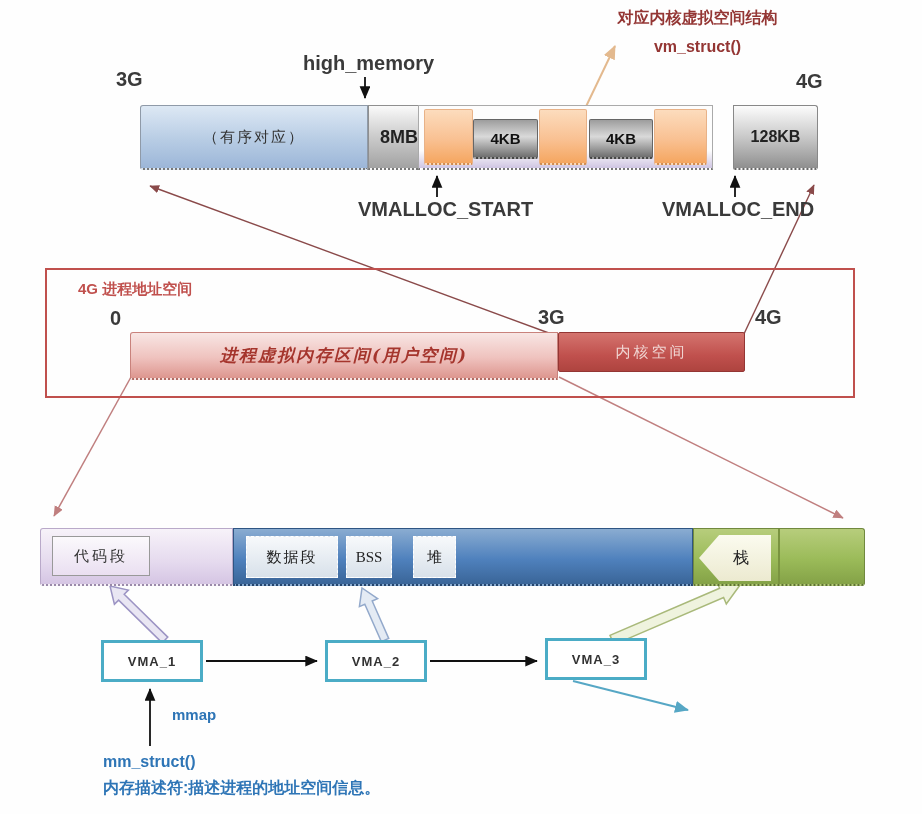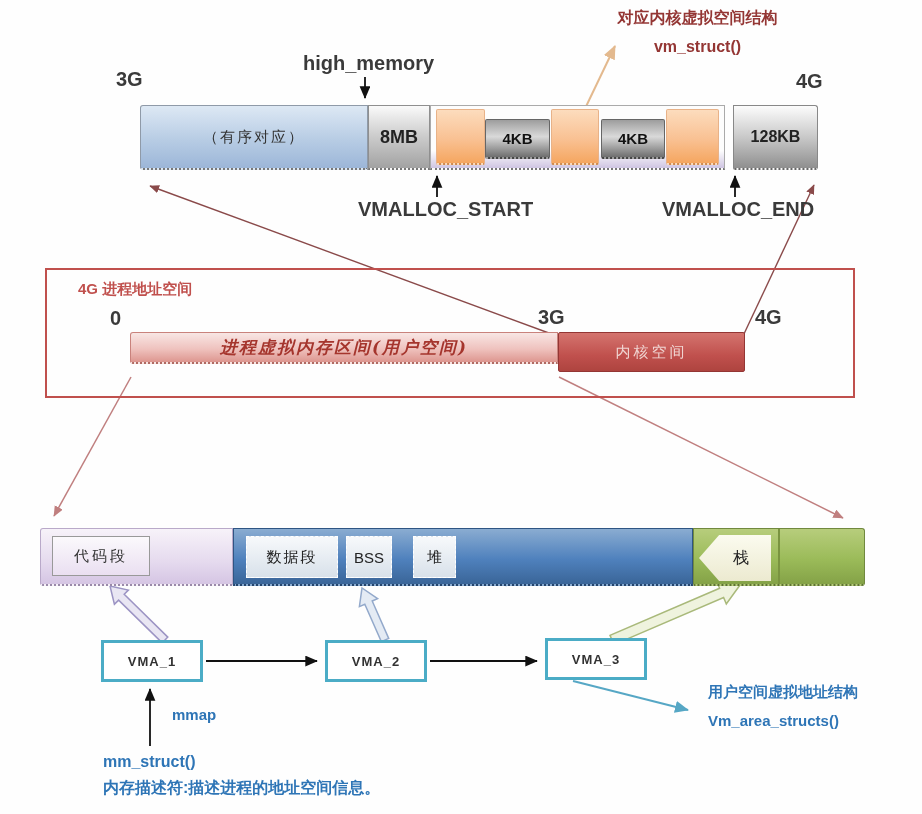--- a/index.html
+++ b/index.html
@@ -10,61 +10,61 @@
 
   
   .seg-linear{left:140px;top:105px;width:228px;height:65px;
     background:linear-gradient(180deg,#dde8f4 0%,#b7cce4 55%,#9cb6d8 100%);
     border:1px solid #8f9aa8;border-bottom:2px dotted #777;border-radius:3px 0 0 3px;
     color:#333;font-size:15px;line-height:1.6;letter-spacing:2px;}
   .seg-8mb{left:368px;top:105px;width:62px;height:65px;
     background:linear-gradient(180deg,#fafafa 0%,#cfcfcf 45%,#a2a2a2 100%);
     border:1px solid #8f8f8f;border-bottom:2px dotted #777;
     color:#222;font-weight:bold;font-size:18px;}
-  .seg-vmalloc{left:430px;top:105px;width:295px;height:65px;
+  .seg-vmalloc{left:418px;top:105px;width:295px;height:65px;
     background:linear-gradient(180deg,#fdfdfd 0%,#fdfdfd 72%,#cfc5e2 100%);
     border:1px solid #aaa;border-bottom:2px dotted #777;}
   .oblock{position:absolute;top:3px;height:56px;box-sizing:border-box;
     background:linear-gradient(180deg,#fcdcbd 0%,#f9c193 55%,#f5a660 100%);
     border:1px solid #e8b288;border-bottom:2px dotted #cf8a4e;border-radius:2px;}
   .kblock{position:absolute;top:13px;height:40px;box-sizing:border-box;
     background:linear-gradient(180deg,#9d9d9d 0%,#d9d9d9 45%,#6f6f6f 100%);
     border:1px solid #666;border-bottom:2px dotted #444;border-radius:2px;
     color:#111;font-weight:bold;font-size:15px;}
   .seg-128kb{left:733px;top:105px;width:85px;height:65px;
     background:linear-gradient(180deg,#fcfcfc 0%,#c9c9c9 50%,#8f8f8f 100%);
     border:1px solid #888;border-bottom:2px dotted #666;border-radius:0 3px 3px 0;
     color:#222;font-weight:bold;font-size:16px;}
   .figlbl{color:#3a3a3a;font-size:20px;font-weight:600;}
   .ann-kernel{left:575px;top:4px;width:245px;text-align:center;color:#943634;
     font-weight:bold;font-size:16px;line-height:1.8;}
 
   
   .proc-box{left:45px;top:268px;width:810px;height:130px;border:2px solid #c0504d;}
   .proc-title{left:78px;top:280px;color:#c0504d;font-weight:bold;font-size:15px;}
-  .pbar-user{left:130px;top:332px;width:428px;height:32px;
+  .pbar-user{left:130px;top:332px;width:428px;height:48px;
     background:linear-gradient(180deg,#f8e6e4 0%,#efc2be 55%,#dd968f 100%);
     border:1px solid #c9827c;border-bottom:2px dotted #b06a63;border-radius:3px 0 0 3px;
     color:#a5352d;font-family:"DejaVu Serif",serif;font-style:italic;font-weight:bold;
     font-size:17px;letter-spacing:2px;}
   .pbar-kernel{left:558px;top:332px;width:187px;height:40px;
     background:linear-gradient(180deg,#d4746e 0%,#c0504d 60%,#ae443f 100%);
     border:1px solid #943634;border-radius:2px;
     color:#f0d5d2;font-size:15px;letter-spacing:3px;}
 
   
   .ubar-lav{left:40px;top:528px;width:193px;height:58px;
     background:linear-gradient(180deg,#f7f2f9 0%,#e5daee 60%,#d5c5e3 100%);
     border:1px solid #b9a9c9;border-bottom:2px dotted #9a8aa9;border-radius:3px 0 0 3px;}
   .code-box{left:52px;top:536px;width:98px;height:40px;
     background:linear-gradient(180deg,#fbf9fc 0%,#eadff1 100%);
     border:1px solid #999;color:#333;font-size:15px;letter-spacing:3px;}
   .ubar-blue{left:233px;top:528px;width:460px;height:58px;
     background:linear-gradient(180deg,#8aacd1 0%,#4f81bd 55%,#3a6598 100%);
-    border:1px solid #2f5583;border-bottom:2px dotted #24446c;}
+    border:1px solid #2f5583;border-bottom:2px dotted #24446c;font-family:Liberation Serif, serif;}
   .inner-lt{position:absolute;top:7px;height:42px;box-sizing:border-box;
     background:linear-gradient(180deg,#f7f9fb 0%,#d8e1ea 100%);
     border:1px dashed #fff;color:#222;font-size:15px;}
   .ubar-green{left:693px;top:528px;width:172px;height:58px;
     background:linear-gradient(180deg,#b7cd7c 0%,#9bbb59 55%,#84a247 100%);
     border:1px solid #71893f;border-bottom:2px dotted #5d7233;border-radius:0 3px 3px 0;}
   .stack-pent{position:absolute;left:5px;top:6px;width:72px;height:46px;
     background:linear-gradient(180deg,#fbfbef 0%,#ecead0 100%);
     clip-path:polygon(28% 0,100% 0,100% 100%,28% 100%,0 50%);
     color:#222;font-size:16px;display:flex;align-items:center;justify-content:center;
@@ -181,18 +181,14 @@
     <div class="green-div"></div>
   </div>
 
   <div class="abs ctr vma" style="left:101px;top:640px;">VMA_1</div>
   <div class="abs ctr vma" style="left:325px;top:640px;">VMA_2</div>
   <div class="abs ctr vma" style="left:545px;top:638px;">VMA_3</div>
 
   <div class="abs blue-txt" style="left:172px;top:706px;">mmap</div>
   <div class="abs blue-txt" style="left:103px;top:753px;font-size:16px;">mm_struct()</div>
   <div class="abs blue-txt" style="left:103px;top:778px;font-size:16px;">内存描述符:描述进程的地址空间信息。</div>
-  <div class="abs ann-user">
-    <div>用户空间虚拟地址结构</div>
-    <div>Vm_area_structs()</div>
-  </div>
 
 </div>
 
 </body></html>

